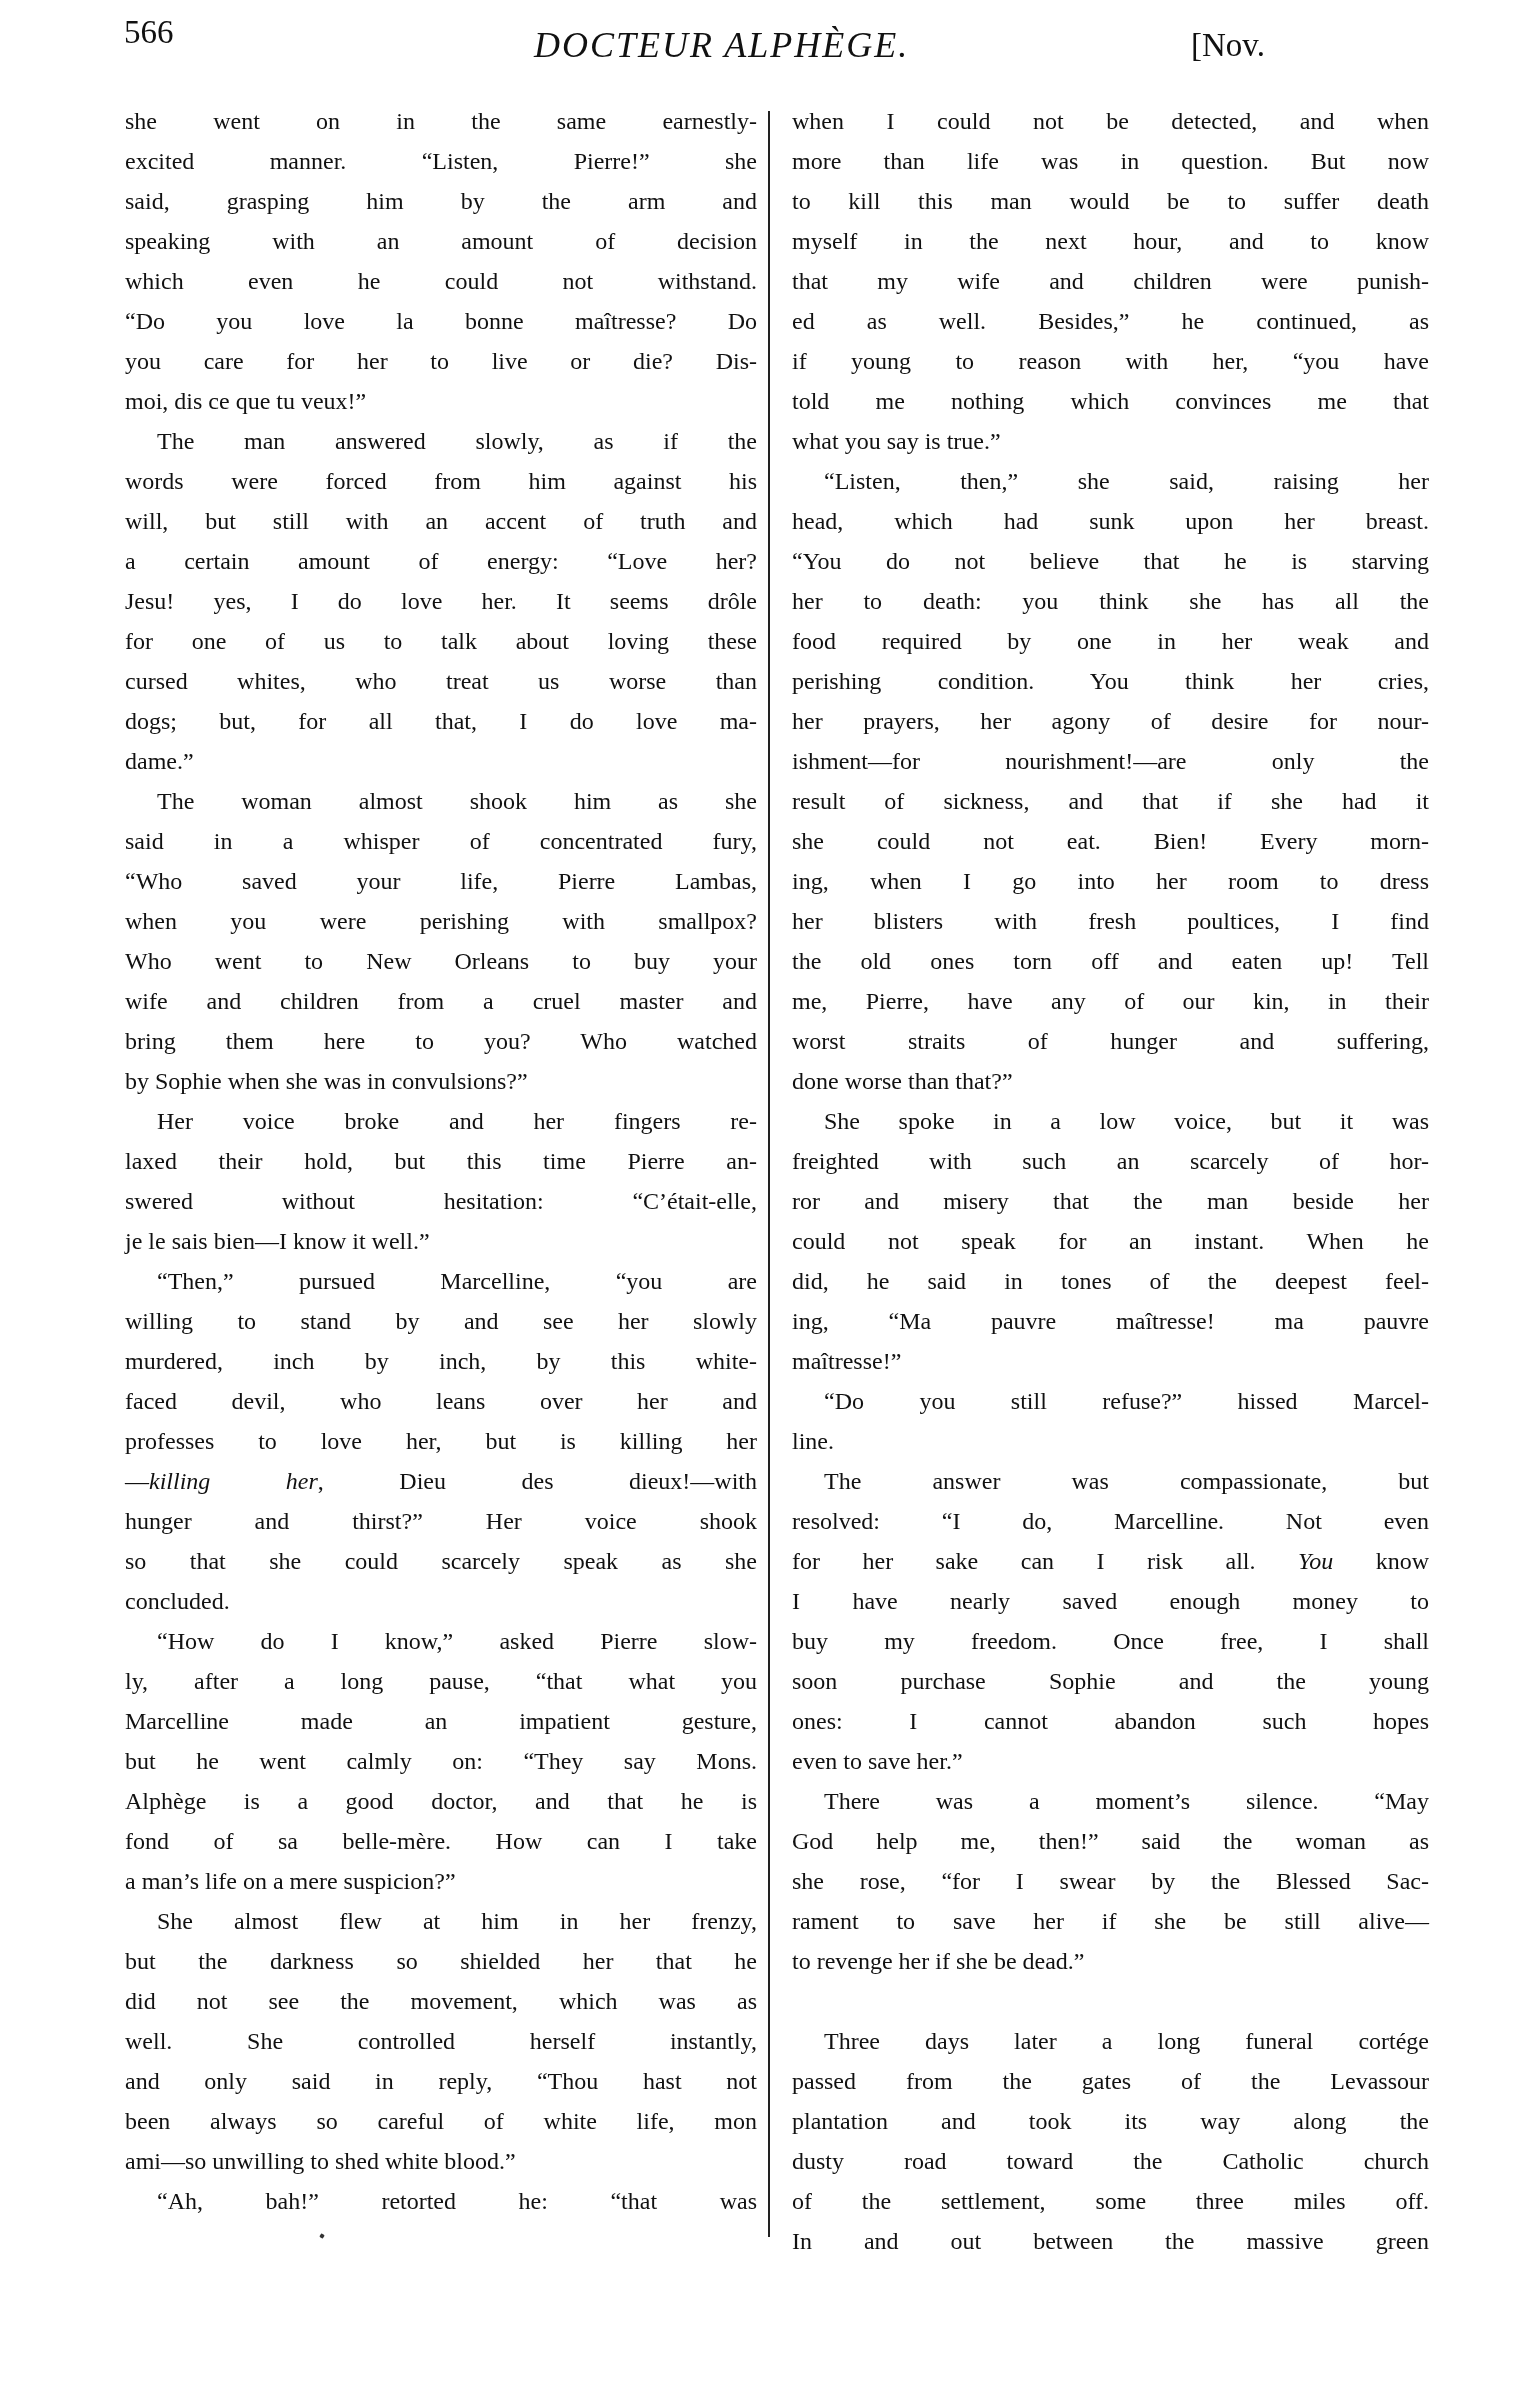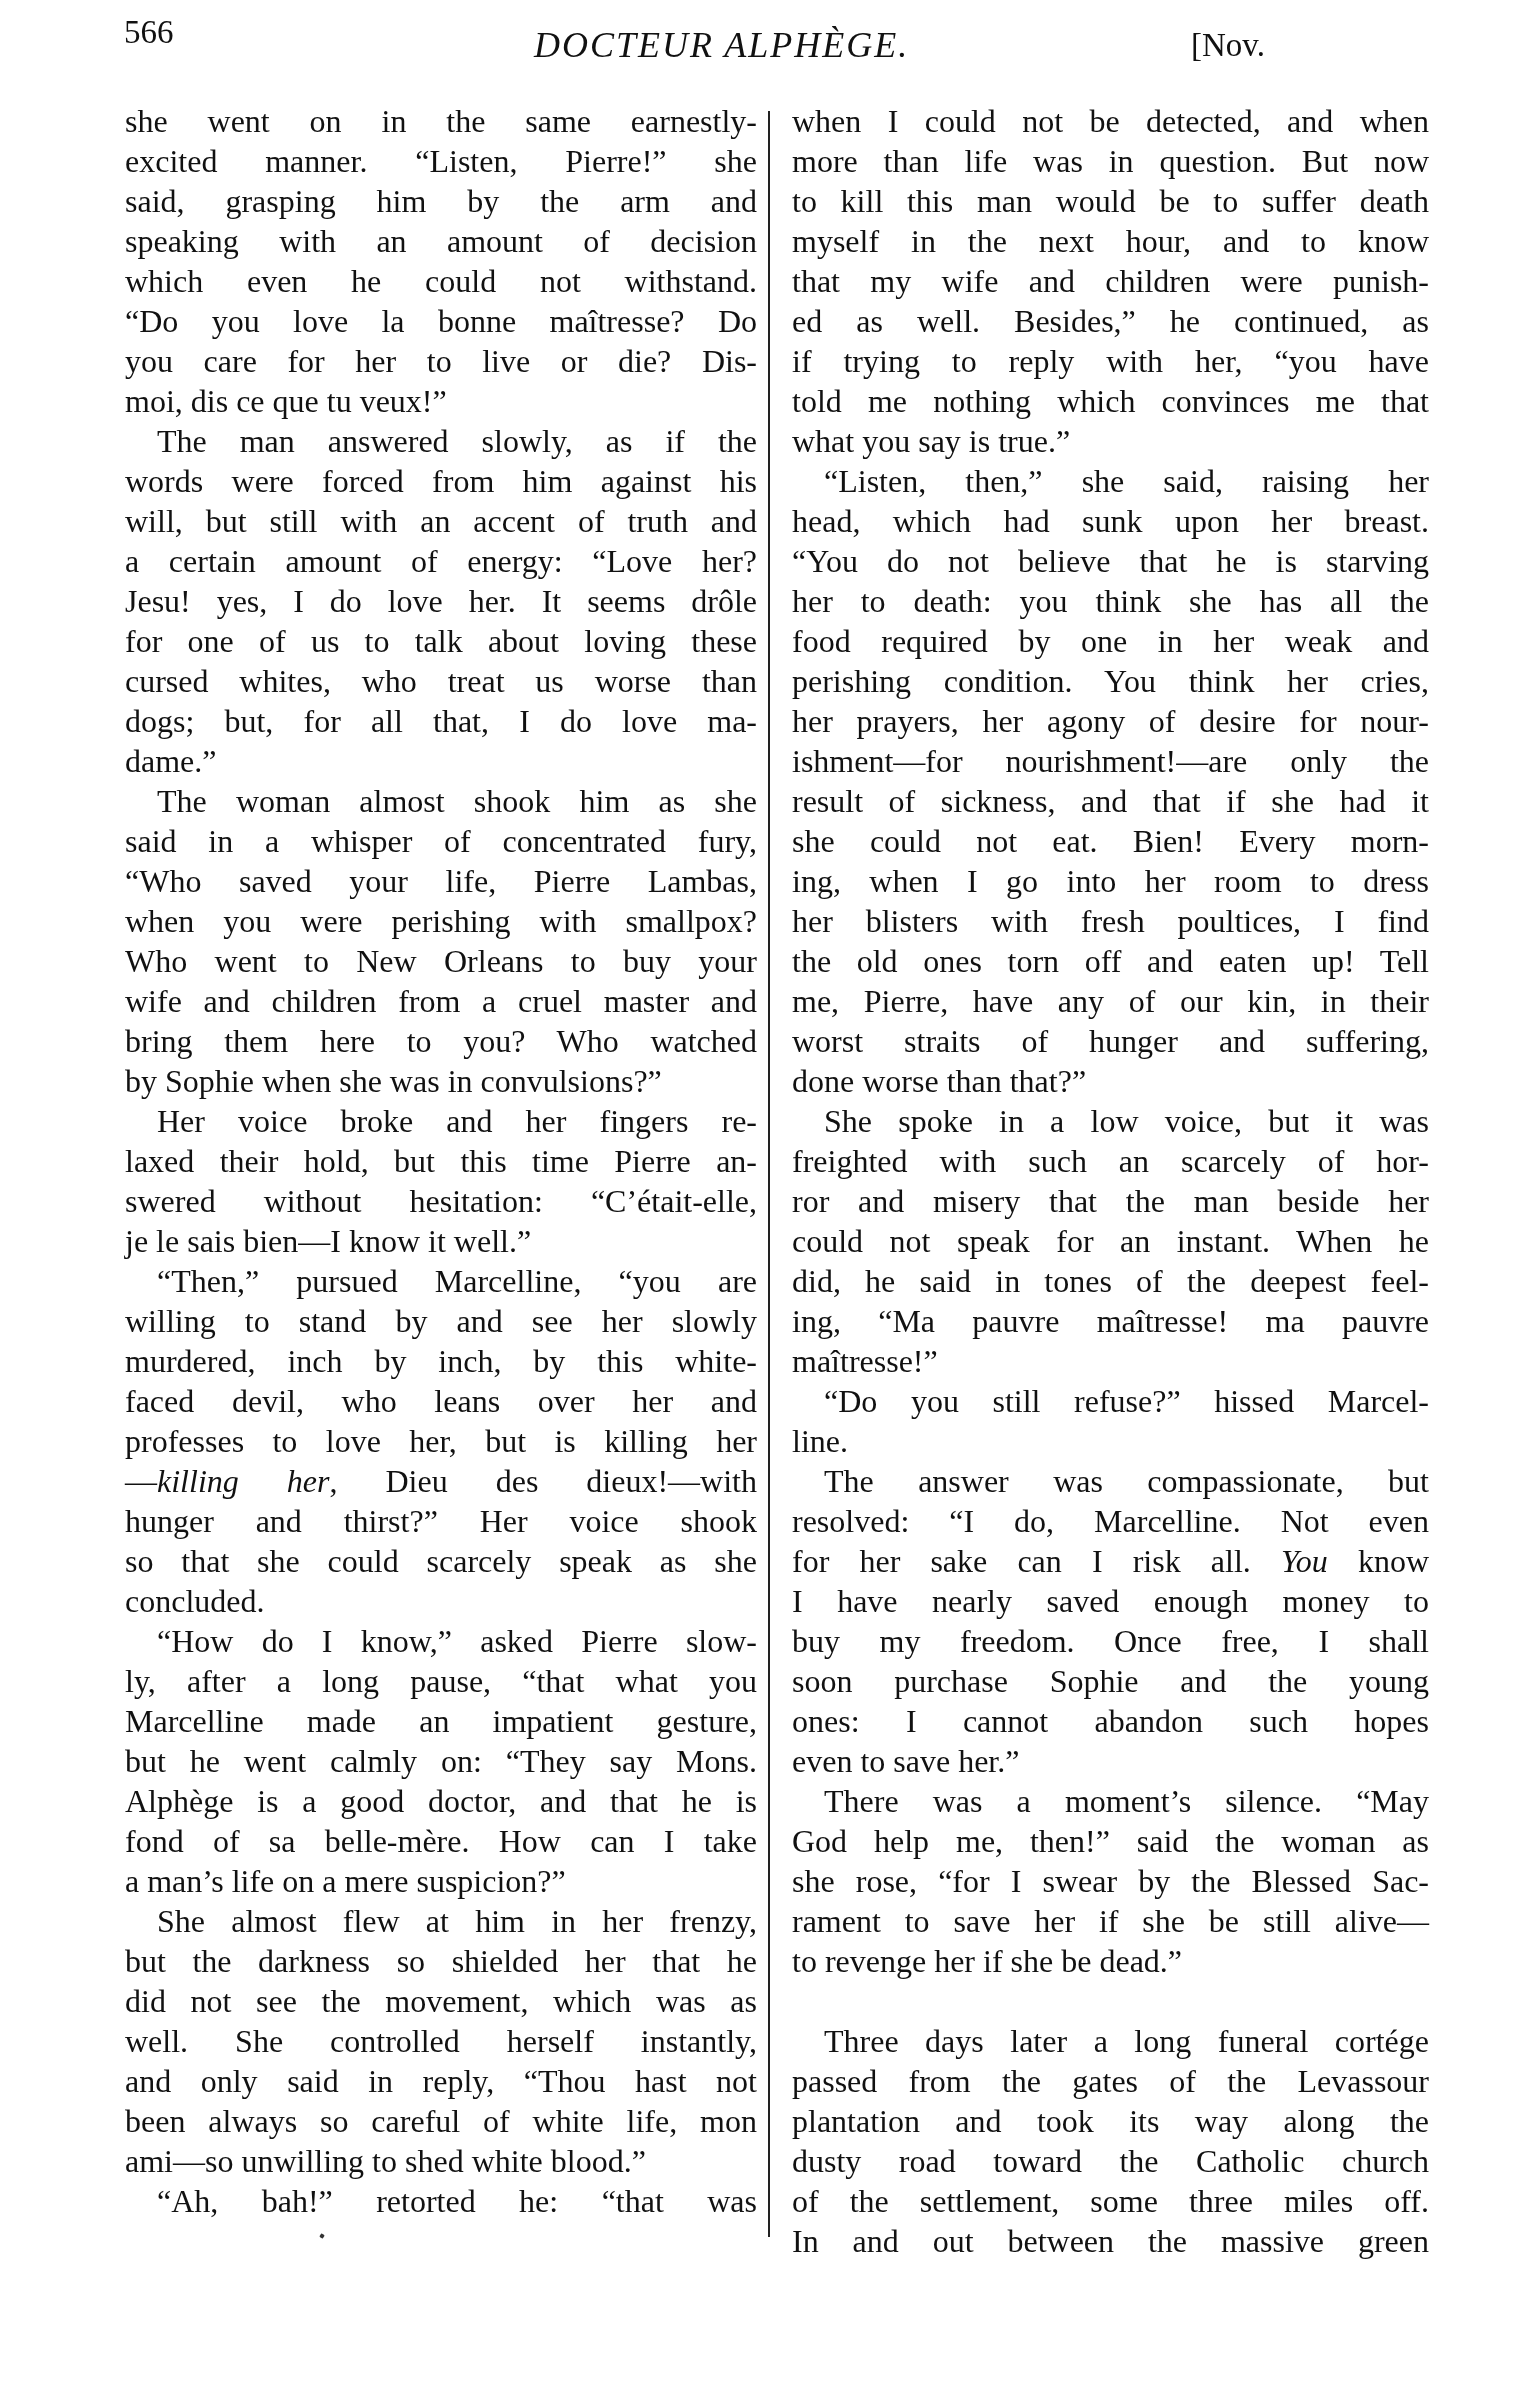--- a/index.html
+++ b/index.html
@@ -16,21 +16,21 @@
     position: absolute; left: 534px; top: 25px; width: 208px;
     font-size: 36px; line-height: 40px; font-style: italic; letter-spacing: 2px;
     white-space: nowrap;
   }
   .running-date {
     position: absolute; left: 1191px; top: 25px;
     font-size: 33px; line-height: 40px; white-space: nowrap;
   }
   .column {
     position: absolute; top: 101px;
-    font-size: 32px; line-height: 40px;
+    font-size: 24px; line-height: 40px;
     text-align: justify;
   }
   .col-left  { left: 125px;  width: 632px; }
   .col-right { left: 792px; width: 637px; }
   .divider {
     position: absolute; left: 768px; top: 111px; width: 1.5px; height: 2126px;
     background: #222222;
   }
   .line {
     display: block; white-space: nowrap;
@@ -110,21 +110,21 @@
       <span class="line indent">“Ah, bah!” retorted he: “that was</span>
     </div>
   <div class="divider"></div>
   <div class="column col-right" id="col-right">
       <span class="line">when I could not be detected, and when</span>
       <span class="line">more than life was in question. But now</span>
       <span class="line">to kill this man would be to suffer death</span>
       <span class="line">myself in the next hour, and to know</span>
       <span class="line">that my wife and children were punish-</span>
       <span class="line">ed as well. Besides,” he continued, as</span>
-      <span class="line">if trying to reply with her, “you have</span>
+      <span class="line">if young to reason with her, “you have</span>
       <span class="line">told me nothing which convinces me that</span>
       <span class="line last">what you say is true.”</span>
       <span class="line indent">“Listen, then,” she said, raising her</span>
       <span class="line">head, which had sunk upon her breast.</span>
       <span class="line">“You do not believe that he is starving</span>
       <span class="line">her to death: you think she has all the</span>
       <span class="line">food required by one in her weak and</span>
       <span class="line">perishing condition. You think her cries,</span>
       <span class="line">her prayers, her agony of desire for nour-</span>
       <span class="line">ishment—for nourishment!—are only the</span>

